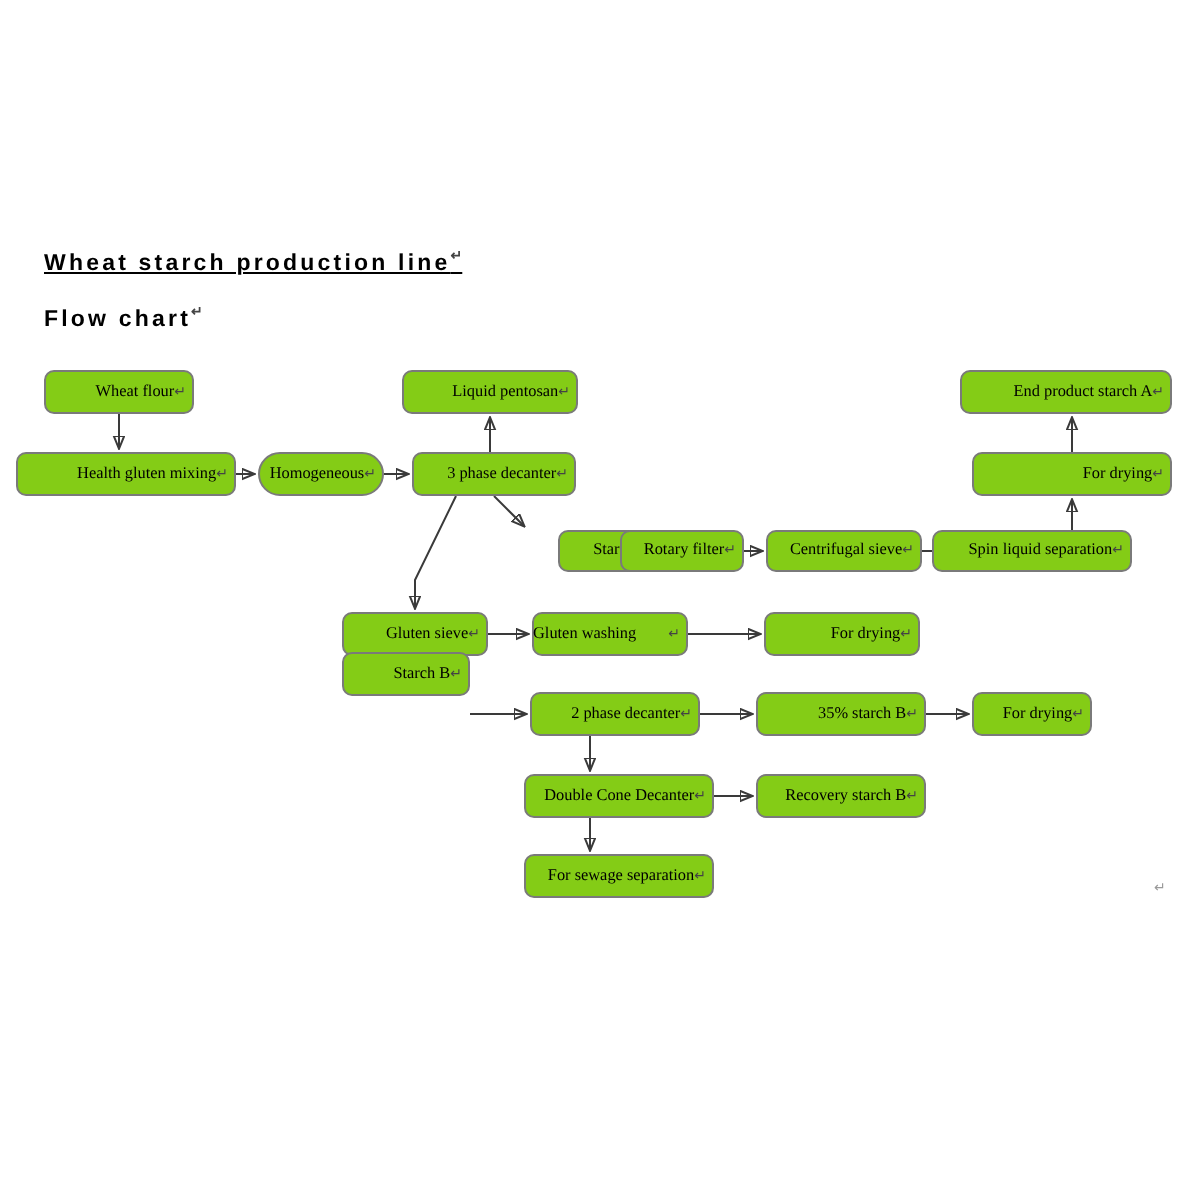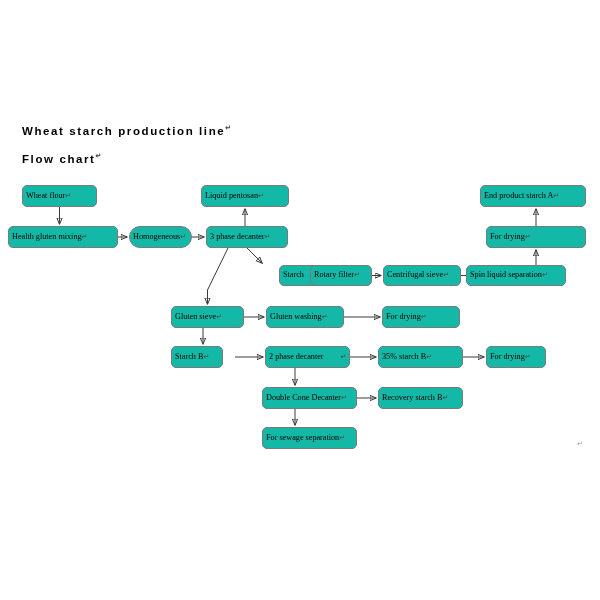--- a/index.html
+++ b/index.html
@@ -14,40 +14,40 @@
 
   .title{
     position:absolute;
     font-family:"Liberation Sans", sans-serif;
     font-weight:bold;
     font-size:11.5px;
     letter-spacing:1.6px;
     white-space:nowrap;
     color:#000;
   }
-  #title-line1{left:22px;top:124px;}
+  #title-line1{left:22px;top:124px;text-decoration:underline;}
   #title-line2{left:22px;top:152px;}
 
   .ret{
     font-family:"Liberation Serif", serif;
     font-size:7px;
     vertical-align:super;
     letter-spacing:0;
     color:#444;
   }
 
   .node{
     position:absolute;
     box-sizing:border-box;
     border:1px solid #7a7a7a;
     border-radius:5px;
-    background:#14b8a6;
+    background:#84cc16;
     display:flex;
     align-items:center;
-    justify-content:flex-start;
+    justify-content:flex-end;
     font-family:"Liberation Serif", serif;
     font-size:8.2px;
     line-height:1;
     color:#000;
     white-space:nowrap;
     padding:0 3px;
   }
   .node .lbl{display:inline-block;}
 
   svg#wires{position:absolute;left:0;top:0;width:600px;height:600px;pointer-events:none;}
@@ -170,36 +170,36 @@
   <div class="node" style="left:480px;top:185px;width:106px;height:22px;">
       <span class="lbl">End product starch A</span>
       <span class="ret">↵</span>
     </div>
 
   <div class="node" style="left:171px;top:306px;width:73px;height:22px;">
       <span class="lbl">Gluten sieve</span>
       <span class="ret">↵</span>
     </div>
 
-  <div class="node" style="left:266px;top:306px;width:78px;height:22px;">
+  <div class="node" style="left:266px;top:306px;width:78px;height:22px;gap:16px;">
       <span class="lbl">Gluten washing</span>
       <span class="ret">↵</span>
     </div>
 
   <div class="node" style="left:382px;top:306px;width:78px;height:22px;">
       <span class="lbl">For drying</span>
       <span class="ret">↵</span>
     </div>
 
-  <div class="node" style="left:171px;top:346px;width:52px;height:22px;">
+  <div class="node" style="left:171px;top:326px;width:64px;height:22px;">
       <span class="lbl">Starch B</span>
       <span class="ret">↵</span>
     </div>
 
-  <div class="node" style="left:265px;top:346px;width:85px;height:22px;gap:17px;">
+  <div class="node" style="left:265px;top:346px;width:85px;height:22px;">
       <span class="lbl">2 phase decanter</span>
       <span class="ret">↵</span>
     </div>
 
   <div class="node" style="left:378px;top:346px;width:85px;height:22px;">
       <span class="lbl">35% starch B</span>
       <span class="ret">↵</span>
     </div>
 
   <div class="node" style="left:486px;top:346px;width:60px;height:22px;">

